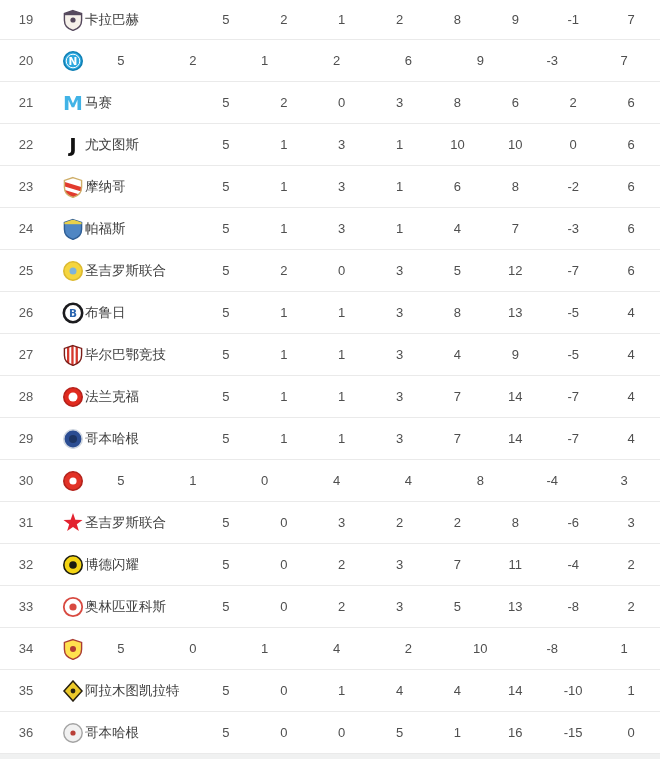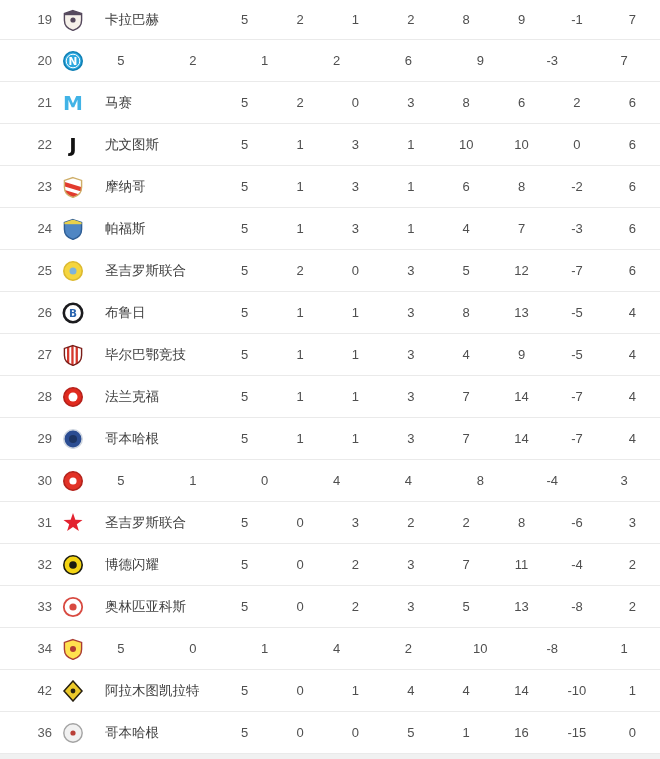--- a/index.html
+++ b/index.html
@@ -21,37 +21,37 @@
     height: 42px;
     box-sizing: border-box;
     border-bottom: 1px solid #eaeaea;
     background: #ffffff;
     cursor: pointer;
   }
   .row:first-child { height: 40px; }
   .cell { box-sizing: border-box; }
   .rank {
     width: 52px;
-    text-align: right;
+    text-align: center;
     font-size: 13px;
     color: #5b5b5b;
     flex: none;
   }
   .logo {
     width: 24px;
     height: 22px;
     margin-left: 9px;
     flex: none;
     display: flex;
     align-items: center;
     justify-content: center;
   }
   .logo svg { display: block; }
   .name {
-    margin-left: 20px;
+    margin-left: 0;
     width: 112px;
     flex: none;
     font-size: 13.5px;
     color: #3f3f3f;
     white-space: nowrap;
     overflow: hidden;
   }
   .stat {
     flex: 1 1 0;
     text-align: center;
@@ -383,21 +383,21 @@
     <div class="cell stat">5</div>
     <div class="cell stat">0</div>
     <div class="cell stat">1</div>
     <div class="cell stat">4</div>
     <div class="cell stat">2</div>
     <div class="cell stat">10</div>
     <div class="cell stat">-8</div>
     <div class="cell stat">1</div>
   </div>
     <div class="row">
-    <div class="cell rank">42</div>
+    <div class="cell rank">35</div>
     <div class="cell logo">
         <svg width="22" height="22" viewBox="0 0 22 22" xmlns="http://www.w3.org/2000/svg">
           <polygon points="11,1 20,11 11,21 2,11" fill="#ecc92a" stroke="#272010" stroke-width="1.5"></polygon>
           <circle cx="11" cy="11" r="2.4" fill="#272010"></circle>
         </svg>
       </div>
     <div class="cell name">阿拉木图凯拉特</div>
     <div class="cell stat">5</div>
     <div class="cell stat">0</div>
     <div class="cell stat">1</div>

